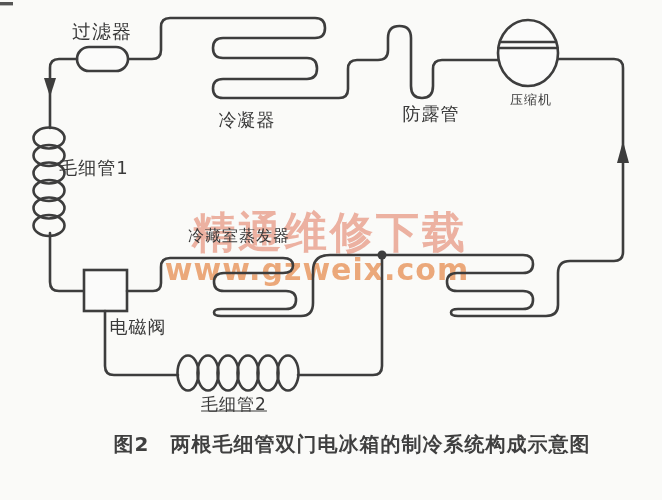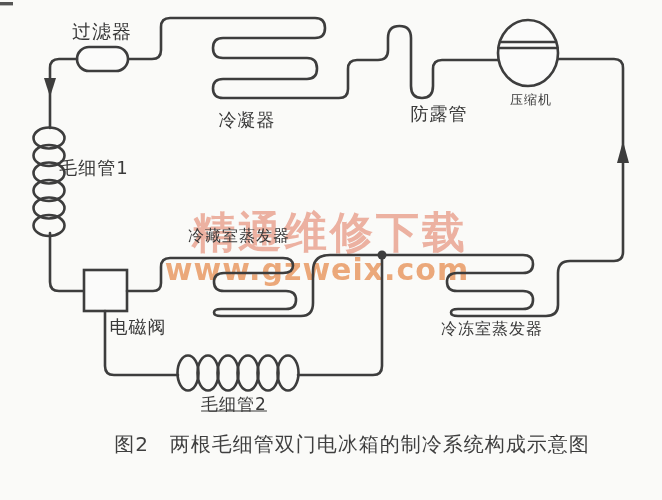--- a/index.html
+++ b/index.html
@@ -11,30 +11,30 @@
     position:relative;width:662px;height:500px;background:var(--bg);
     overflow:hidden;font-family:"DejaVu Sans","Liberation Sans",sans-serif;
   }
   .piping{position:absolute;left:0;top:0;color:var(--line);}
   .lbl{
     position:absolute;color:var(--label);font-size:17px;letter-spacing:1px;
     white-space:nowrap;transform:translate(-50%,-50%);
   }
   .lbl-filter        {left:102px;top:32px;font-size:19px;}
   .lbl-condenser     {left:247px;top:120px;font-size:18px;}
-  .lbl-dewpipe       {left:431px;top:114px;font-size:18px;margin-left:8px;}
+  .lbl-dewpipe       {left:431px;top:114px;font-size:18px;}
   .lbl-compressor    {left:531px;top:100px;font-size:13px;}
   .lbl-capillary1    {left:94px;top:168px;font-size:18px;}
   .lbl-fridge-evap   {left:239px;top:236px;font-size:16px;}
   .lbl-valve         {left:138px;top:327px;font-size:18px;}
   .lbl-capillary2    {left:234px;top:404px;font-size:17px;text-decoration:underline;}
   .lbl-freezer-evap  {left:492px;top:329px;font-size:16px;}
   .caption{
     position:absolute;left:0;right:0;top:431px;text-align:center;
-    padding-left:42px;font-size:20px;font-weight:normal;color:var(--caption);
+    padding-left:42px;font-size:20px;font-weight:bold;color:var(--caption);
     letter-spacing:1px;white-space:nowrap;
   }
   .wm-cn{
     position:absolute;left:330px;top:233px;transform:translate(-50%,-50%);
     font-size:43px;font-weight:700;letter-spacing:3px;color:var(--wm-cn);
     white-space:nowrap;pointer-events:none;
   }
   .wm-url{
     position:absolute;left:317px;top:269px;transform:translate(-50%,-50%);
     font-size:30px;font-weight:700;letter-spacing:1px;color:var(--wm-url);
@@ -116,16 +116,15 @@
   </svg>
 
   <div class="lbl lbl-filter">过滤器</div>
   <div class="lbl lbl-condenser">冷凝器</div>
   <div class="lbl lbl-dewpipe">防露管</div>
   <div class="lbl lbl-compressor">压缩机</div>
   <div class="lbl lbl-capillary1">毛细管1</div>
   <div class="lbl lbl-fridge-evap">冷藏室蒸发器</div>
   <div class="lbl lbl-valve">电磁阀</div>
   <div class="lbl lbl-capillary2">毛细管2</div>
-  <div class="lbl lbl-freezer-evap">冷冻室蒸发器</div>
 
   <div class="caption">图2　两根毛细管双门电冰箱的制冷系统构成示意图</div>
 </div>
 
 </body></html>

